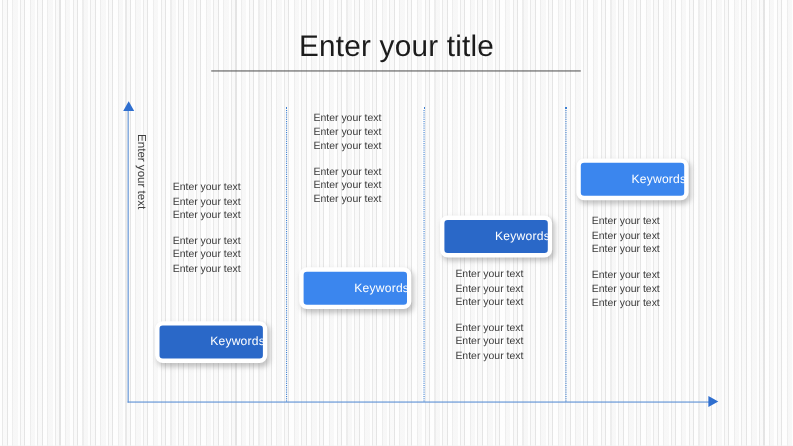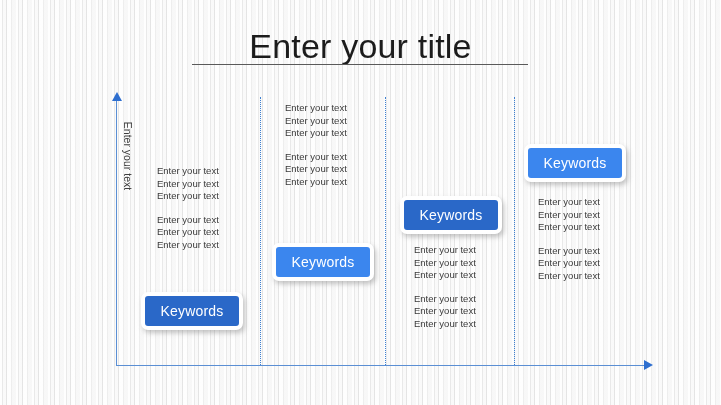--- a/index.html
+++ b/index.html
@@ -19,21 +19,21 @@
         rgba(226,226,226,0.85) 6px, rgba(226,226,226,0.85) 7px,
         rgba(255,255,255,0.9) 7px, rgba(255,255,255,0.9) 11px,
         rgba(236,236,236,0.8) 11px, rgba(236,236,236,0.8) 12px,
         rgba(248,248,248,0.9) 12px, rgba(248,248,248,0.9) 16px);
   }
 
   
   #title{
     position:absolute;left:0;top:27px;width:721px;
     text-align:center;
-    font-size:34px;color:#1c1c1c;font-weight:400;
+    font-size:27px;color:#1c1c1c;font-weight:400;
     letter-spacing:.2px;
     white-space:nowrap;
   }
   #title-rule{
     position:absolute;left:192px;top:64px;width:336px;height:0;
     border-top:1px solid #5a5a5a;
   }
 
   
   #axis-y{
@@ -79,22 +79,23 @@
     width:102px;height:38px;
     border-radius:7px;
     background:#2a68c8;
     border:4px solid #ffffff;
     box-shadow:2px 3px 5px rgba(120,120,120,0.42);
     display:flex;align-items:center;justify-content:center;
     box-sizing:border-box;
   }
   .pill.light{ background:#3b86ee; }
   .pill span{
-    color:#ffffff;font-size:14px;letter-spacing:.2px;
+    color:#ffffff;font-size:11px;letter-spacing:.2px;
     white-space:nowrap;
+    padding-left:48px;
   }
 
   
   .tblock{
     position:absolute;
     font-size:9.5px;color:#3a3a3a;
     line-height:12.6px;
     white-space:nowrap;
   }
   .tblock .grp{ margin-bottom:11px; }

